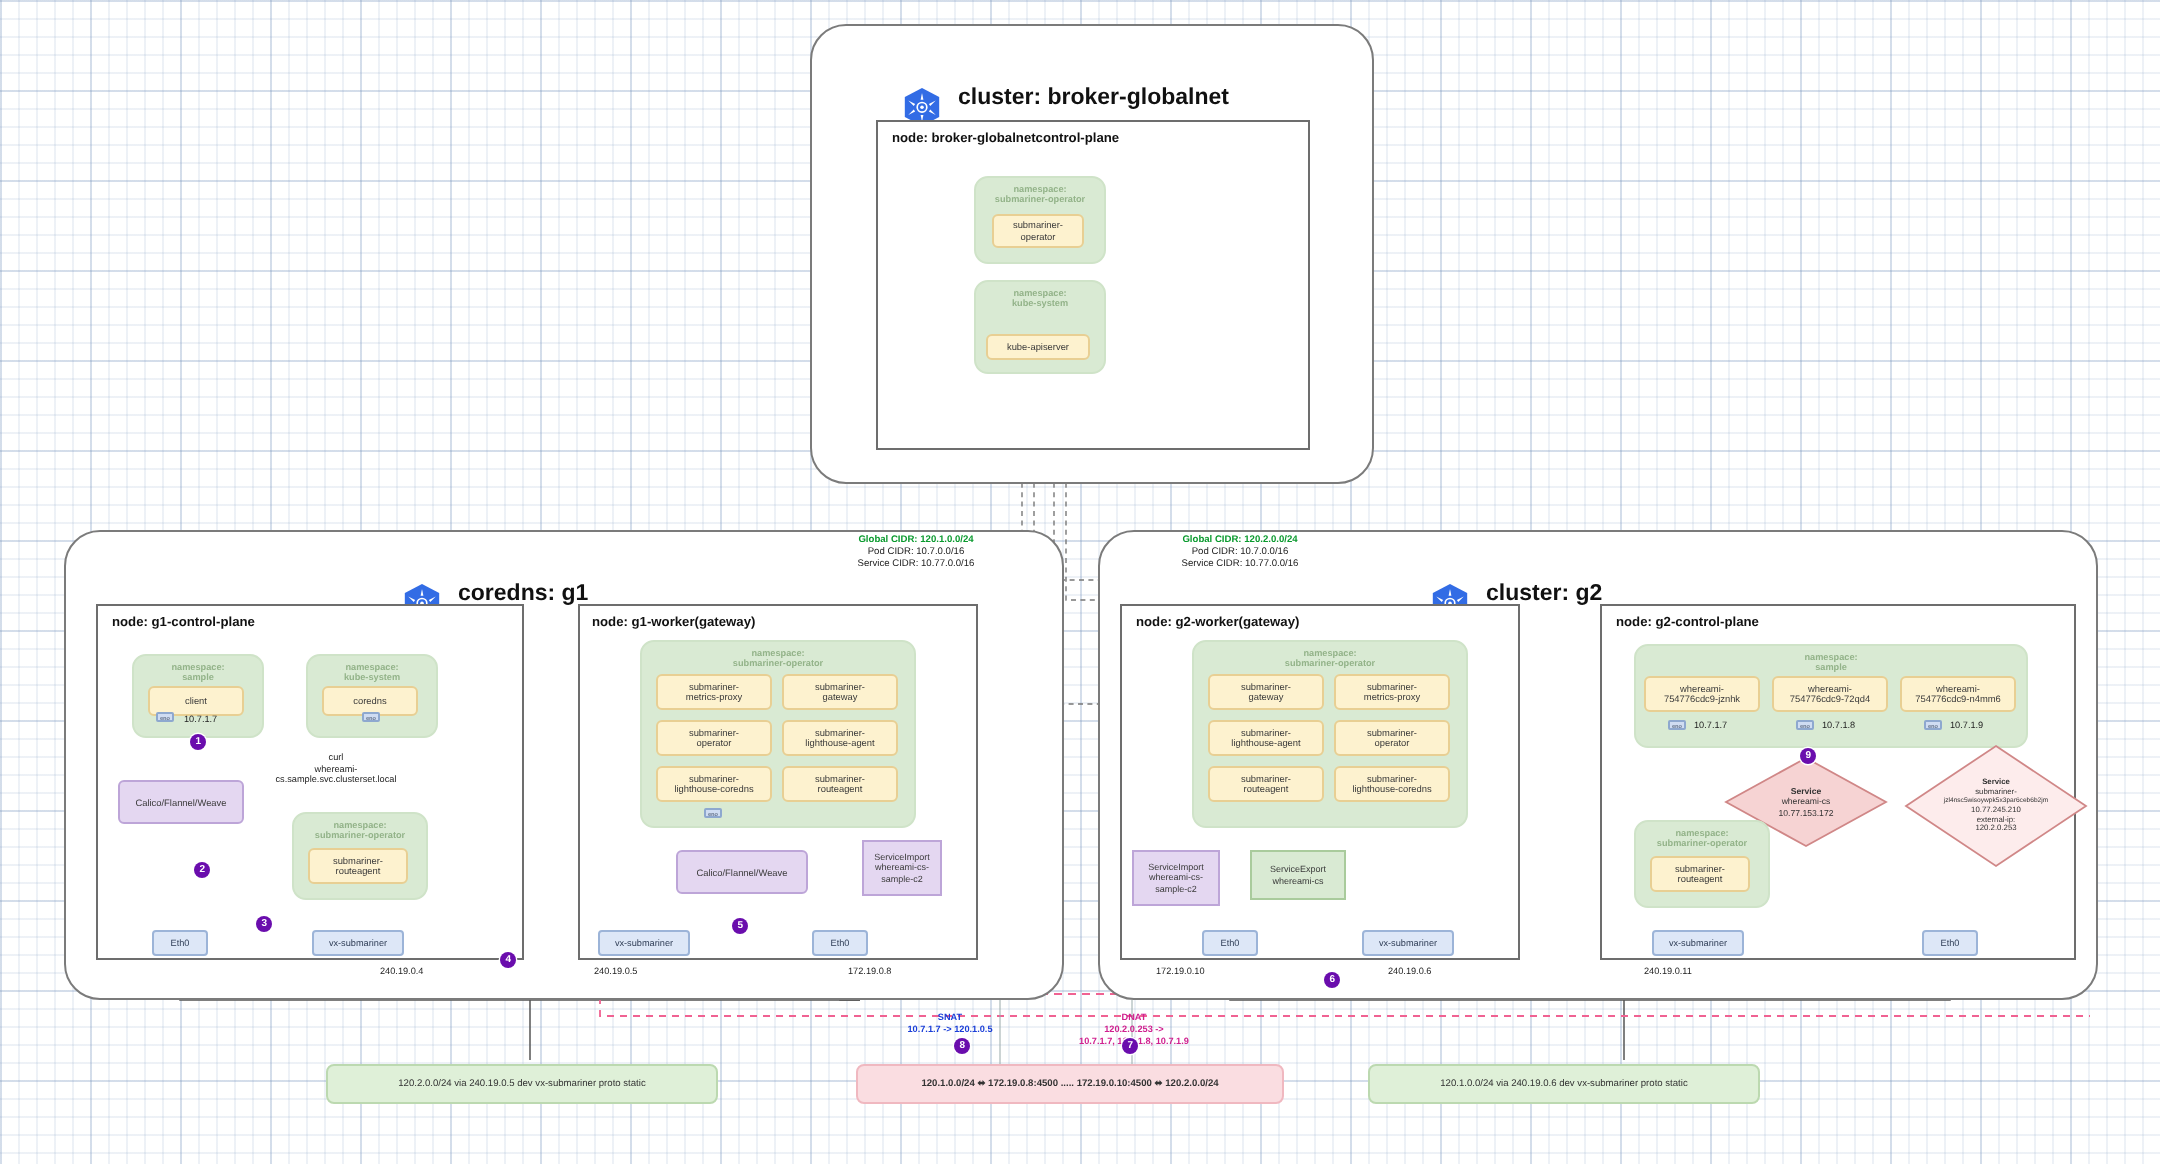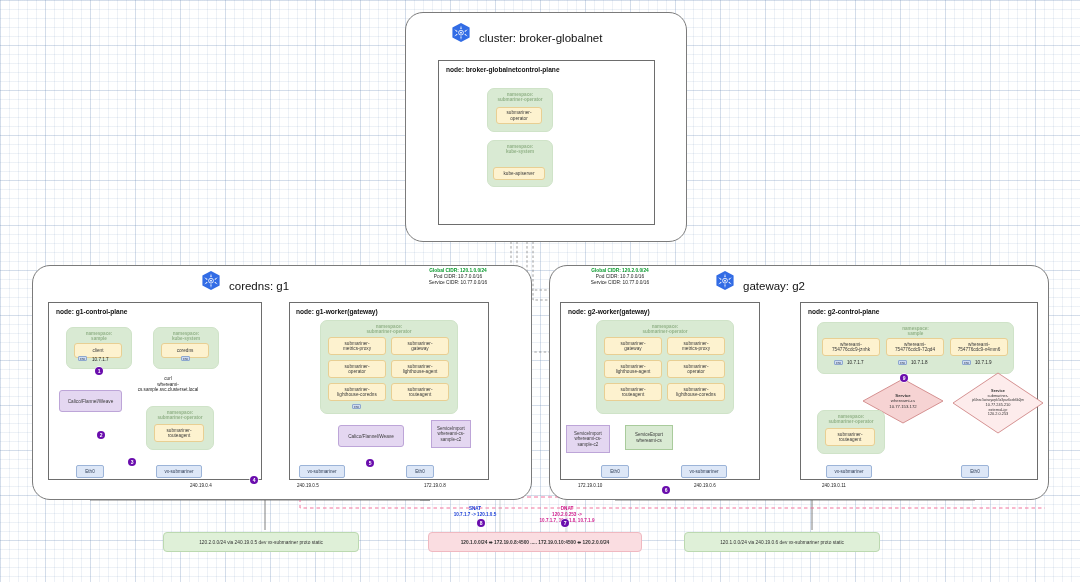--- a/index.html
+++ b/index.html
@@ -21,22 +21,22 @@
   }
   .lyr{position:absolute;inset:0;}
   svg.lyr{width:1080px;height:582px;}
 
   
   .cluster{
     position:absolute;border:1.3px solid #7b7b7b;border-radius:18px;
     background:#fff;
   }
   .cluster-title{
-    position:absolute;display:flex;align-items:flex-end;gap:7px;
-    font-weight:normal;font-size:11.5px;color:#111;white-space:nowrap;
+    position:absolute;display:flex;align-items:flex-start;gap:7px;
+    font-weight:bold;font-size:11.5px;color:#111;white-space:nowrap;margin-top:21px;
   }
   .k8s-logo{width:22px;height:22px;display:block;}
 
   .node{
     position:absolute;border:1.1px solid #6d6d6d;background:#fff;
   }
   .node-title{
     position:absolute;font-size:6.6px;font-weight:bold;color:#111;white-space:nowrap;
   }
 
@@ -352,21 +352,21 @@
       <circle cx="32" cy="31" r="7" fill="none" stroke="#fff" stroke-width="2.4"></circle>
       <path d="M32 10 L34 20 L30 20 Z"></path>
         <path d="M32 52 L34 42 L30 42 Z"></path>
       <path d="M12 21 L22 26 L20 29 Z"></path>
         <path d="M52 21 L42 26 L44 29 Z"></path>
       <path d="M12 42 L22 37 L20 34 Z"></path>
         <path d="M52 42 L42 37 L44 34 Z"></path>
       <circle cx="32" cy="31" r="2.6"></circle>
     </g>
   </svg>
-  <span>gateway: g2</span>
+  <span>cluster: g2</span>
 </div>
 
 <div class="cidr" style="left:560px;top:268px;width:120px;">
   <b>Global CIDR: 120.2.0.0/24</b><br>
   <span>Pod CIDR: 10.7.0.0/16</span><br>
   <span>Service CIDR: 10.77.0.0/16</span>
 </div>
 
 <div class="node" style="left:560px;top:302px;width:198px;height:176px;"></div>
 <div class="node-title" style="left:568px;top:308px;">node: g2-worker(gateway)</div>

